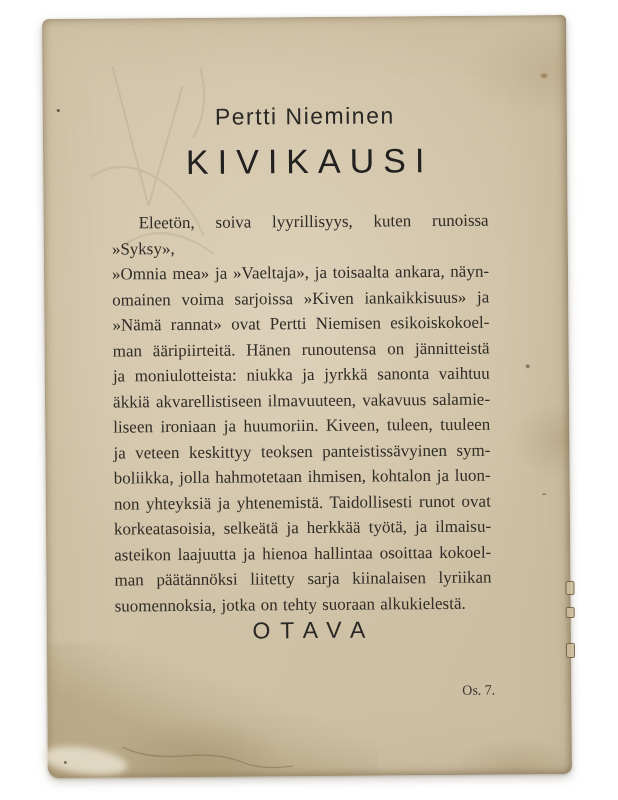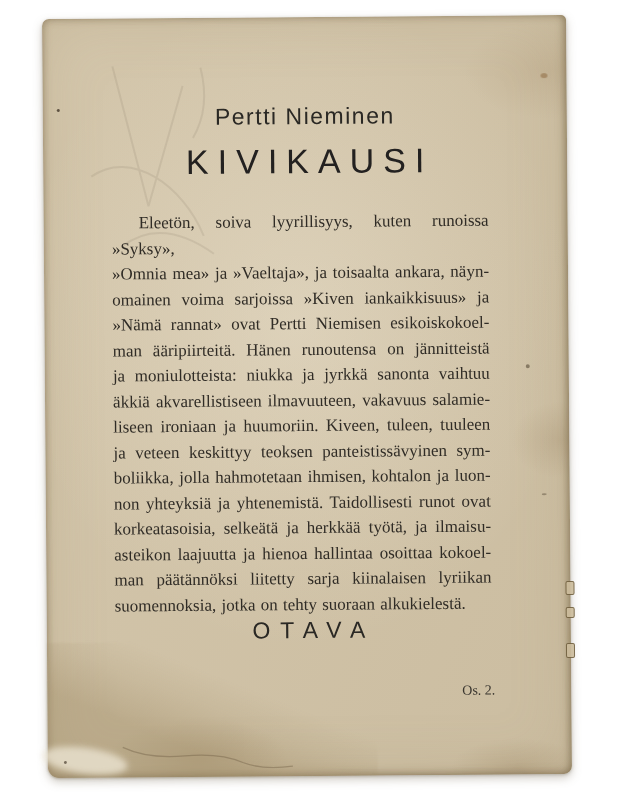--- a/index.html
+++ b/index.html
@@ -125,15 +125,15 @@
         <div class="pline">ja veteen keskittyy teoksen panteistissävyinen sym-</div>
         <div class="pline">boliikka, jolla hahmotetaan ihmisen, kohtalon ja luon-</div>
         <div class="pline">non yhteyksiä ja yhtenemistä. Taidollisesti runot ovat</div>
         <div class="pline">korkeatasoisia, selkeätä ja herkkää työtä, ja ilmaisu-</div>
         <div class="pline">asteikon laajuutta ja hienoa hallintaa osoittaa kokoel-</div>
         <div class="pline">man päätännöksi liitetty sarja kiinalaisen lyriikan</div>
         <div class="pline last">suomennoksia, jotka on tehty suoraan alkukielestä.</div>
       </div>
 
     <div class="publisher">OTAVA</div>
-    <div class="code">Os. 2.</div>
+    <div class="code">Os. 7.</div>
   </div>
 </div>
 
 </body></html>

